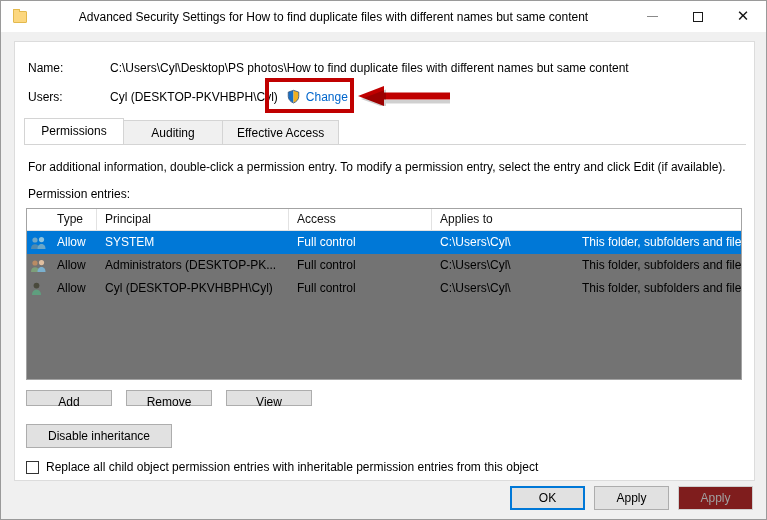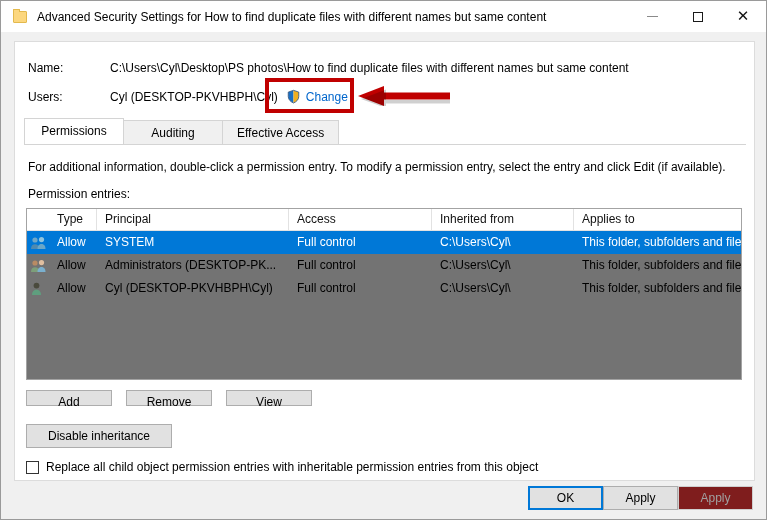--- a/index.html
+++ b/index.html
@@ -66,20 +66,21 @@
     border-bottom: none;
     border-radius: 1px 1px 0 0;
     box-sizing: border-box;
   }
   .title-text {
     font-size: 12px;
     color: #000000;
     white-space: nowrap;
     flex: 1 1 auto;
     overflow: hidden;
+    text-align: center;
   }
   .win-controls {
     display: flex;
     height: 31px;
     flex: 0 0 auto;
   }
   .win-btn {
     width: 45px;
     height: 31px;
     display: flex;
@@ -321,20 +322,21 @@
     bottom: 0;
     width: 765px;
     height: 38px;
     background: #f0f0f0;
   }
   .footer-btns {
     position: absolute;
     right: 13px;
     top: 5px;
     display: flex;
+    gap: 9px;
   }
   .footer-btns .btn {
     width: 75px;
     height: 24px;
     line-height: 22px;
   }
   .btn.default-btn {
     border: 2px solid #0078d7;
     background: #e1e1e1;
     line-height: 20px;
@@ -426,21 +428,20 @@
     <div class="desc-text">For additional information, double-click a permission entry. To modify a permission entry, select the entry and click Edit (if available).</div>
     <div class="entries-label">Permission entries:</div>
 
     <div class="perm-list">
 
       <div class="perm-header">
         <div class="hcell c-icon"></div>
         <div class="hcell c-type">Type</div>
         <div class="hcell c-principal">Principal</div>
         <div class="hcell c-access">Access</div>
-        <div class="hcell c-inherited">Inherited from</div>
         <div class="hcell c-applies">Applies to</div>
       </div>
 
       <div class="perm-row selected">
         <div class="rcell c-icon">
           <svg class="principal-icon" viewBox="0 0 17 15">
             <circle cx="5" cy="5" r="2.6" fill="#6fa8c9"></circle>
             <path d="M1 14 C1 10.6 2.9 9.2 5 9.2 C7.1 9.2 9 10.6 9 14 Z" fill="#4f8ab0"></path>
             <circle cx="11.5" cy="4.6" r="2.6" fill="#8fc4de"></circle>
             <path d="M7.5 14 C7.5 10.4 9.4 9 11.5 9 C13.6 9 15.5 10.4 15.5 14 Z" fill="#6aa7c8"></path>

